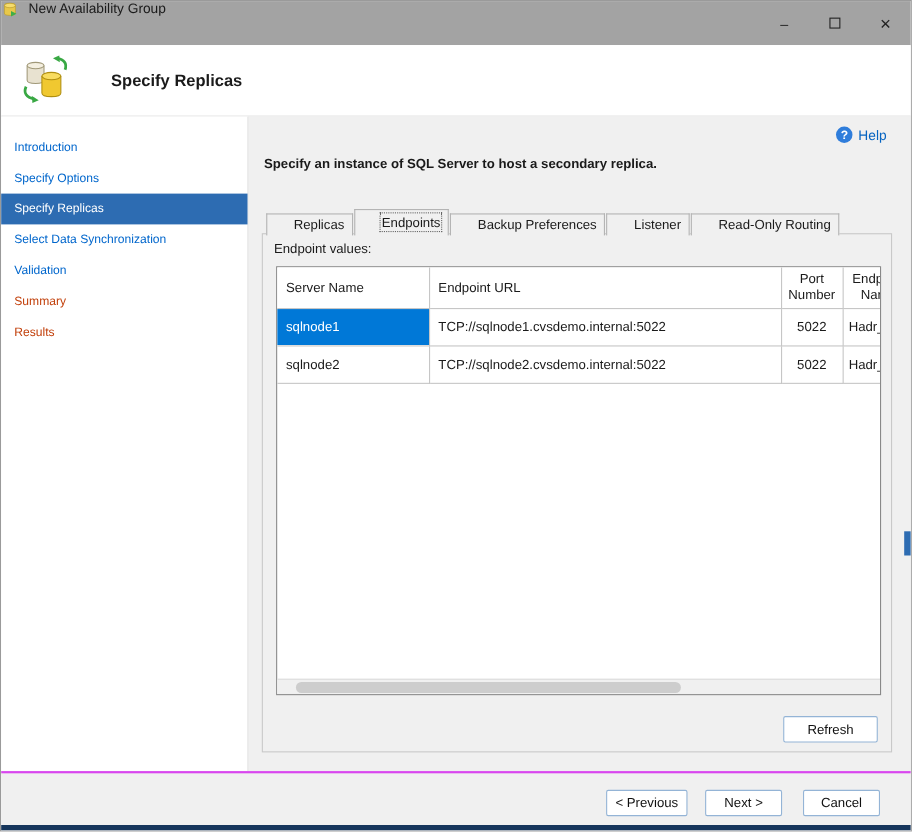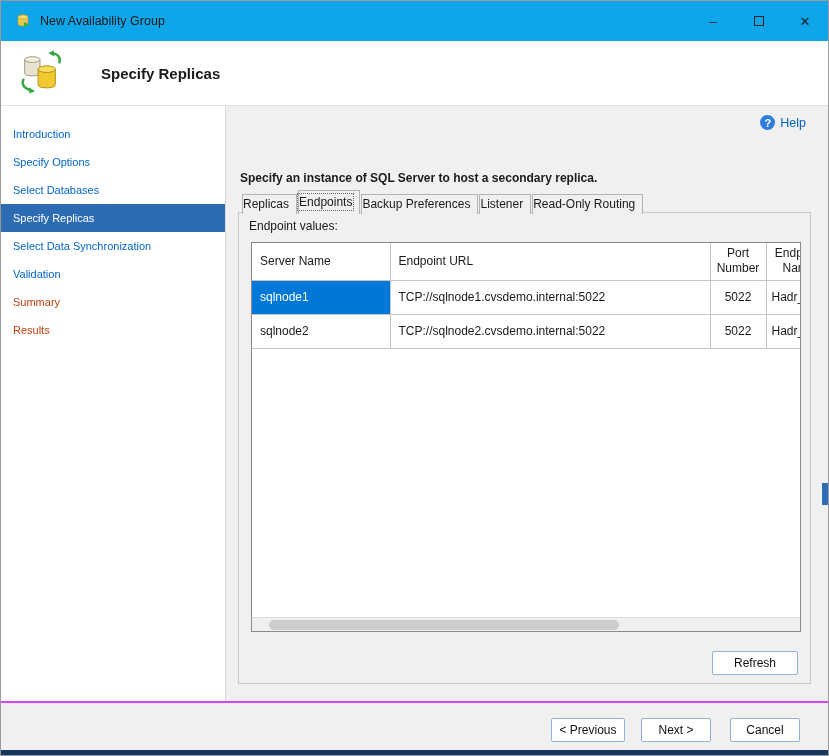--- a/index.html
+++ b/index.html
@@ -3,45 +3,45 @@
 <meta charset="utf-8">
 <style>
   * { margin:0; padding:0; box-sizing:border-box; }
   html,body { background:#d8d8d8; }
   .window {
     position:relative; width:829px; height:756px; background:#ffffff;
     border:1px solid #9a9a9a; overflow:hidden;
     font-family:"Liberation Sans", sans-serif; color:#1a1a1a;
   }
   
-  .titlebar { height:40px; background:#0ea5e9; display:flex; align-items:center; padding-left:14px; }
+  .titlebar { height:40px; background:#a3a3a3; display:flex; align-items:flex-start; }
   .titlebar .app-icon { width:16px; height:16px; margin-right:9px; flex:0 0 auto; }
   .titlebar .title { font-size:12.5px; }
   .caption-controls { margin-left:auto; display:flex; height:40px; }
   .cap-btn { width:46px; height:40px; display:flex; align-items:center; justify-content:center; font-size:13px; color:#222; cursor:default; }
   .max-glyph { width:10px; height:10px; border:1px solid #222; display:inline-block; }
   
   .header { height:65px; background:#ffffff; display:flex; align-items:center; border-bottom:1px solid #e3e3e3; }
   .header .big-icon { margin-left:16px; width:46px; height:46px; }
   .header .page-title { margin-left:38px; font-size:15px; font-weight:bold; }
   
   .body { display:flex; height:595px; }
   .sidebar { width:225px; background:#ffffff; border-right:1px solid #d9d9d9; padding-top:14px; }
   .side-item { height:28px; line-height:28px; padding-left:12px; font-size:11px; white-space:nowrap; }
   .side-item.link { color:#0066cc; cursor:pointer; }
   .side-item.active { background:#2d6cb2; color:#ffffff; }
   .side-item.disabled { color:#c2410c; }
   .main { position:relative; flex:1; background:#f0f0f0; }
   
   .help { position:absolute; top:9px; right:22px; display:flex; align-items:center; gap:5px; color:#0563c1; font-size:12.5px; cursor:pointer; }
   .help-icon { width:15px; height:15px; border-radius:50%; background:#2f7ddb; color:#fff; font-size:11px; font-weight:bold; display:flex; align-items:center; justify-content:center; }
-  .instruction { position:absolute; left:14px; top:65px; font-size:12px; font-weight:bold; }
+  .instruction { position:absolute; left:14px; top:36px; font-size:12px; font-weight:bold; }
   
   .tabs { position:absolute; left:16px; top:84px; display:flex; align-items:flex-end; z-index:3; }
-  .tab { font-size:12px; background:#f0f0f0; border:1px solid #b4b4b4; border-bottom:none; padding:2px 7px 3px 0; margin-right:1px; height:20px; margin-top:4px; cursor:pointer; white-space:nowrap; }
+  .tab { font-size:12px; background:#f0f0f0; border:1px solid #b4b4b4; border-bottom:none; padding:2px 7px 3px 24px; margin-right:1px; height:20px; margin-top:4px; cursor:pointer; white-space:nowrap; }
   .tab.active { height:24px; margin-top:0; padding-top:4px; background:#f0f0f0; position:relative; z-index:4; }
   .tab.active .tab-label { outline:1px dotted #666; outline-offset:1px; }
   
   .tab-page { position:absolute; left:12px; right:17px; top:106px; bottom:17px; background:#f0f0f0; border:1px solid #c9c9c9; }
   .endpoint-label { position:absolute; left:10px; top:6px; font-size:12px; }
   .table-box { position:absolute; left:12px; top:29px; width:550px; height:390px; background:#ffffff; border:1px solid #898989; overflow:hidden; }
   table.grid { border-collapse:collapse; table-layout:fixed; width:579px; font-size:12px; }
   .grid th { font-weight:normal; text-align:left; height:37px; padding:0 8px; background:#ffffff;
              border-right:1px solid #c6c6c6; border-bottom:1px solid #c6c6c6; line-height:15px; vertical-align:middle; }
   .grid td { height:34px; padding:0 8px; border-right:1px solid #c6c6c6; border-bottom:1px solid #c6c6c6; vertical-align:middle; white-space:nowrap; overflow:hidden; }
@@ -98,21 +98,20 @@
       <path d="M44 14 q3 -9 -8 -11" fill="none" stroke="#39a844" stroke-width="2.6"></path>
       <path d="M38.5 0.5 l-6 2.6 6.5 3.8 z" fill="#39a844"></path>
     </svg>
     <span class="page-title">Specify Replicas</span>
   </div>
 
   <div class="body">
     <div class="sidebar">
       <div class="side-item link">Introduction</div>
       <div class="side-item link">Specify Options</div>
-      <div class="side-item link">Select Databases</div>
       <div class="side-item active">Specify Replicas</div>
       <div class="side-item link">Select Data Synchronization</div>
       <div class="side-item link">Validation</div>
       <div class="side-item disabled">Summary</div>
       <div class="side-item disabled">Results</div>
     </div>
 
     <div class="main">
       <div class="help">
         <span class="help-icon">?</span>

